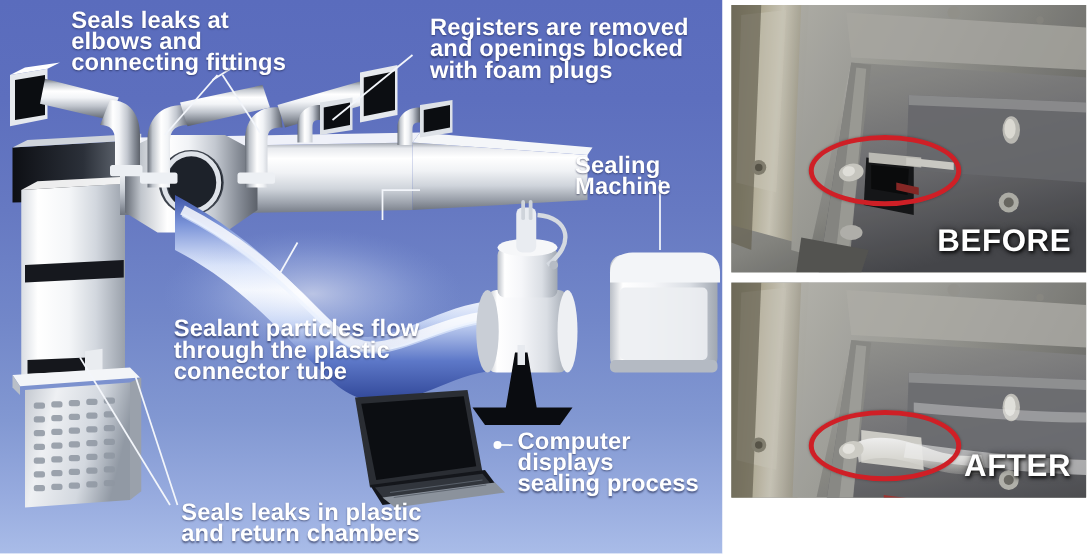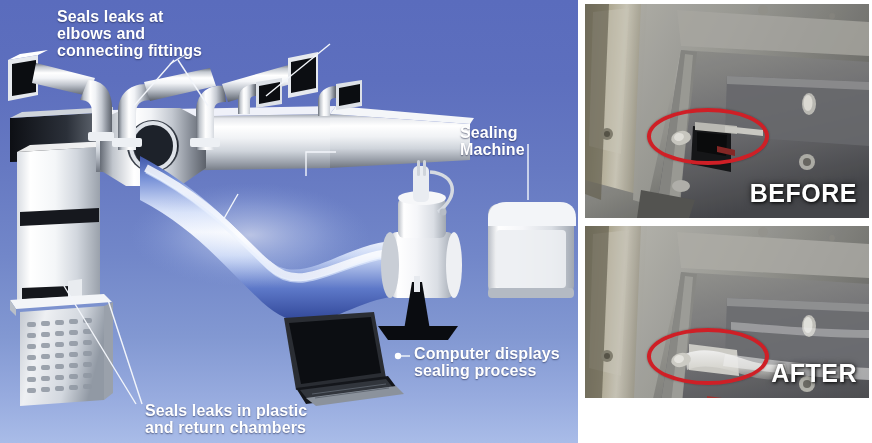--- a/index.html
+++ b/index.html
@@ -30,21 +30,21 @@
         #7287c9 58%,
         #8298d2 76%,
         #96aade 89%,
         #a9bce8 100%);
   }
 
   .label {
     position: absolute;
     color: #ffffff;
     font-family: "Liberation Sans", sans-serif;
-    font-size: 16px;
+    font-size: 19px;
     font-weight: 700;
     line-height: 17px;
     letter-spacing: 0.1px;
     text-shadow: 0 1px 1.5px rgba(20,25,60,0.55);
     white-space: pre-line;
   }
 
   
   #photo-column {
     position: absolute;
@@ -355,24 +355,30 @@
         <path d="M108,300 L142,404"></path>
         <path d="M64,286 L136,404"></path>
       </g>
       <circle cx="398" cy="356" r="3.2" fill="#ffffff"></circle>
     </svg>
 
     <div class="label" style="left:57px; top:8px;">Seals leaks at
 elbows and
 connecting fittings</div>
 
+    <div class="label" style="left:344px; top:14px;">Registers are removed
+and openings blocked
+with foam plugs</div>
 
     <div class="label" style="left:460px; top:124px;">Sealing Machine</div>
 
 
+    <div class="label" style="left:139px; top:255px;">Sealant particles flow
+through the plastic
+connector tube</div>
 
     <div class="label" style="left:414px; top:345px;">Computer displays
 sealing process</div>
 
     <div class="label" style="left:145px; top:402px;">Seals leaks in plastic
 and return chambers</div>
   </div>
 
   <div id="photo-column">
 

